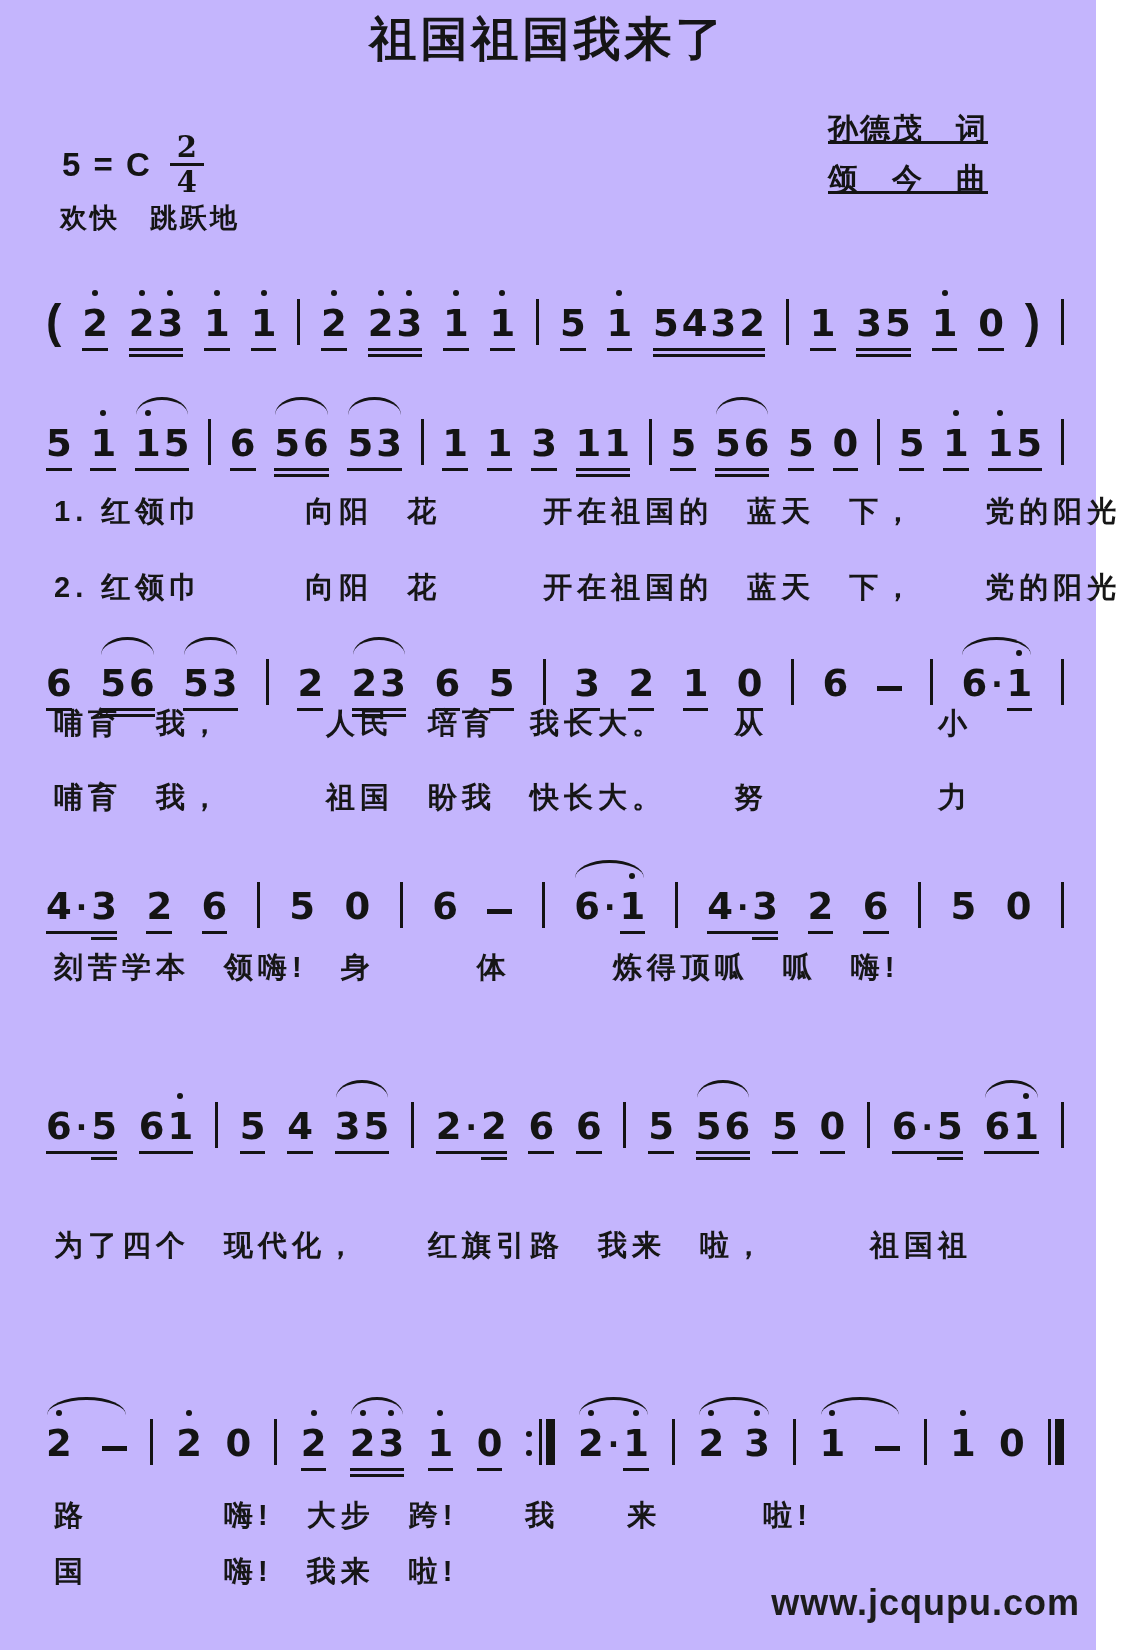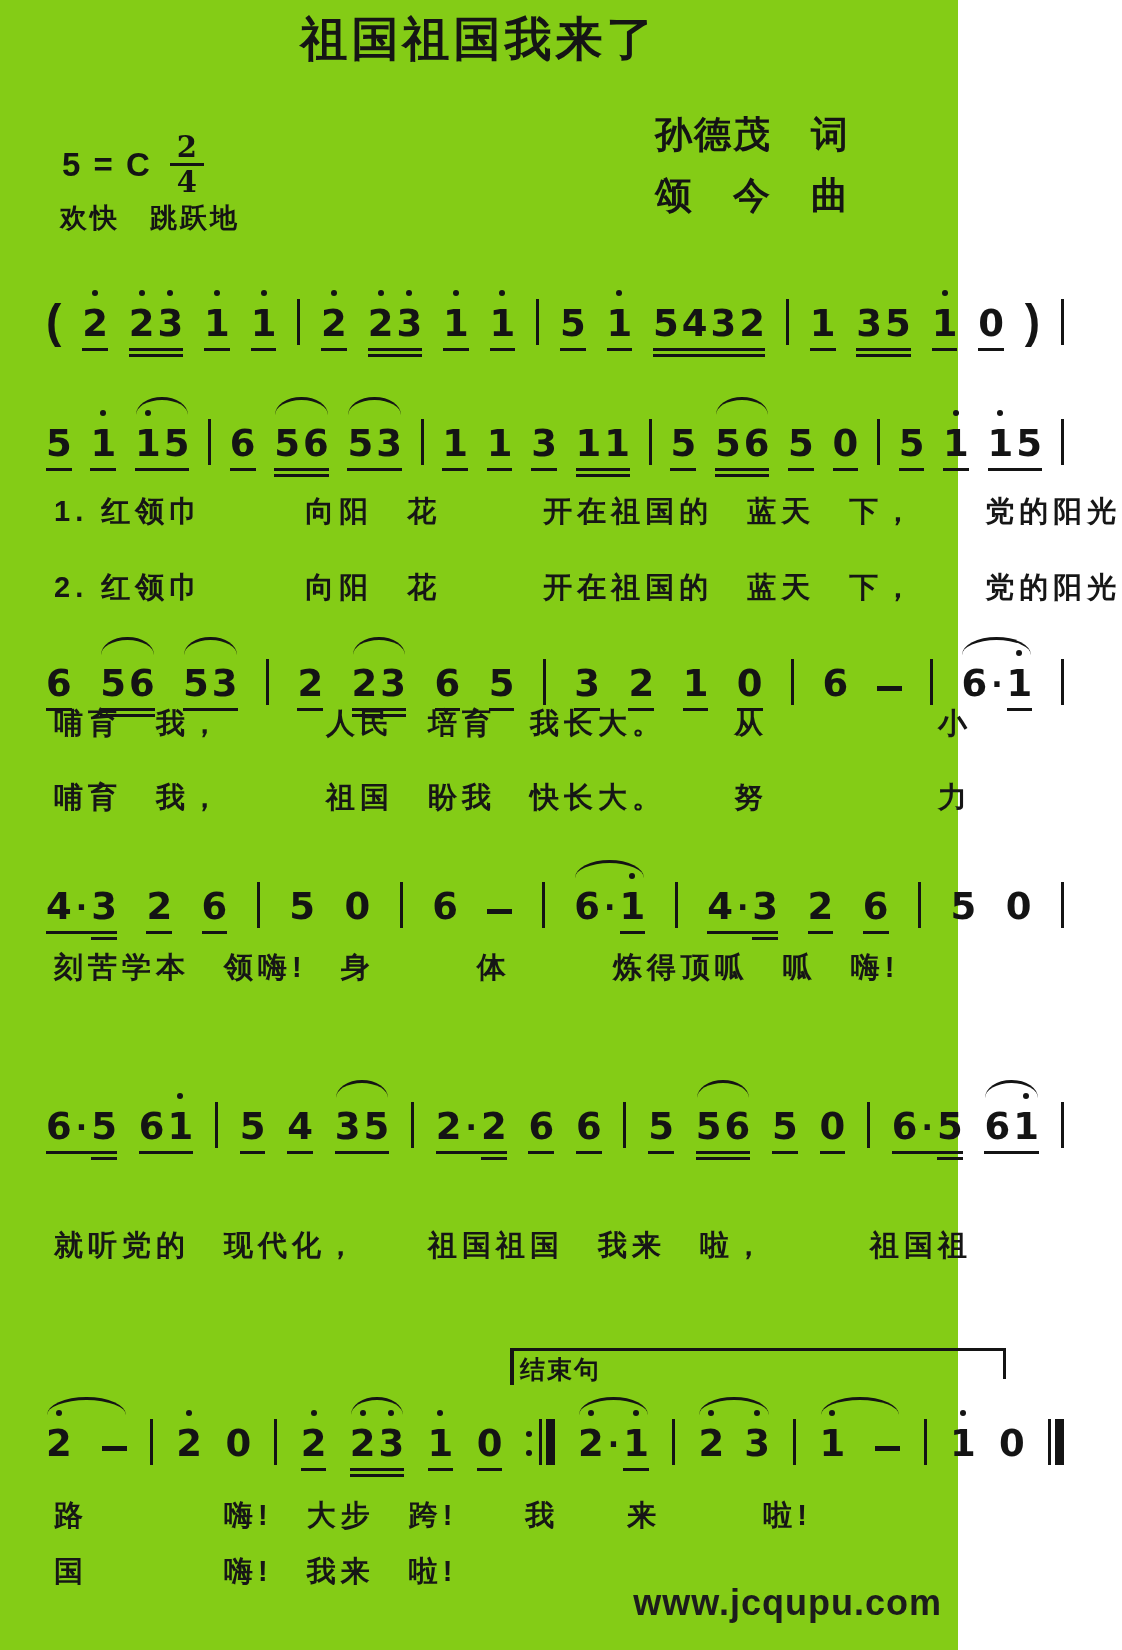--- a/index.html
+++ b/index.html
@@ -1,24 +1,24 @@
 <!DOCTYPE html>
 <html><head>
 <meta charset="utf-8">
 <style>
   html,body{margin:0;padding:0;}
   body{width:1122px;height:1650px;background:#fff;color:#141414;
        font-family:"Liberation Sans","DejaVu Sans",sans-serif;overflow:hidden;}
-  .page{position:relative;width:958px;height:1650px;background:#84cc16;}
+  .page{position:relative;width:1096px;height:1650px;background:#c4b5fd;}
 
   
   .title{position:absolute;top:8px;left:0;width:100%;text-align:center;margin:0;
          font-size:47px;font-weight:800;letter-spacing:4px;color:#151515;}
   .credits{position:absolute;top:104px;right:108px;text-align:left;
-           font-size:37px;font-weight:700;line-height:1.65;letter-spacing:2px;}
+           font-size:30px;font-weight:700;line-height:1.65;letter-spacing:2px;text-decoration:underline;}
   .keysig{position:absolute;top:132px;left:62px;display:flex;align-items:center;gap:18px;}
   .key{font-size:33px;font-weight:700;letter-spacing:2px;}
   .frac{display:inline-flex;flex-direction:column;align-items:center;font-weight:700;
         font-size:29px;line-height:1.05;font-family:"DejaVu Serif","Liberation Serif",serif;}
   .frac .top{border-bottom:3px solid #141414;padding:0 7px 1px;}
   .frac .bot{padding-top:1px;}
   .tempo{position:absolute;top:200px;left:60px;font-size:27px;font-weight:600;letter-spacing:3px;}
 
   
   .mline{position:absolute;left:46px;width:1018px;height:50px;display:flex;
@@ -503,25 +503,22 @@
       <span class="ng">
         <i class="slur"></i>
         <span class="nc">6</span>
         <span class="nc">1<i class="hd"></i></span>
         <i class="gu" style="bottom: -6px;"></i>
       </span>
       <span class="barwrap">
         <span class="bl"></span>
       </span>
     </div>
-  <div class="lyr" style="top:1226px">就听党的　现代化，　　祖国祖国　我来　啦，　　　祖国祖</div>
-
-  <div class="endbr">
-    <span class="endlbl">结束句</span>
-  </div>
+  <div class="lyr" style="top:1226px">为了四个　现代化，　　红旗引路　我来　啦，　　　祖国祖</div>
+
 
   <div class="mline" style="top:1415px">
       <span class="ng">
         <i class="slur"></i>
         <span class="nc">2<i class="hd"></i></span>
         <span class="nc gap"></span>
         <span class="nc dash"></span>
       </span>
       <span class="barwrap">
         <span class="bl"></span>

